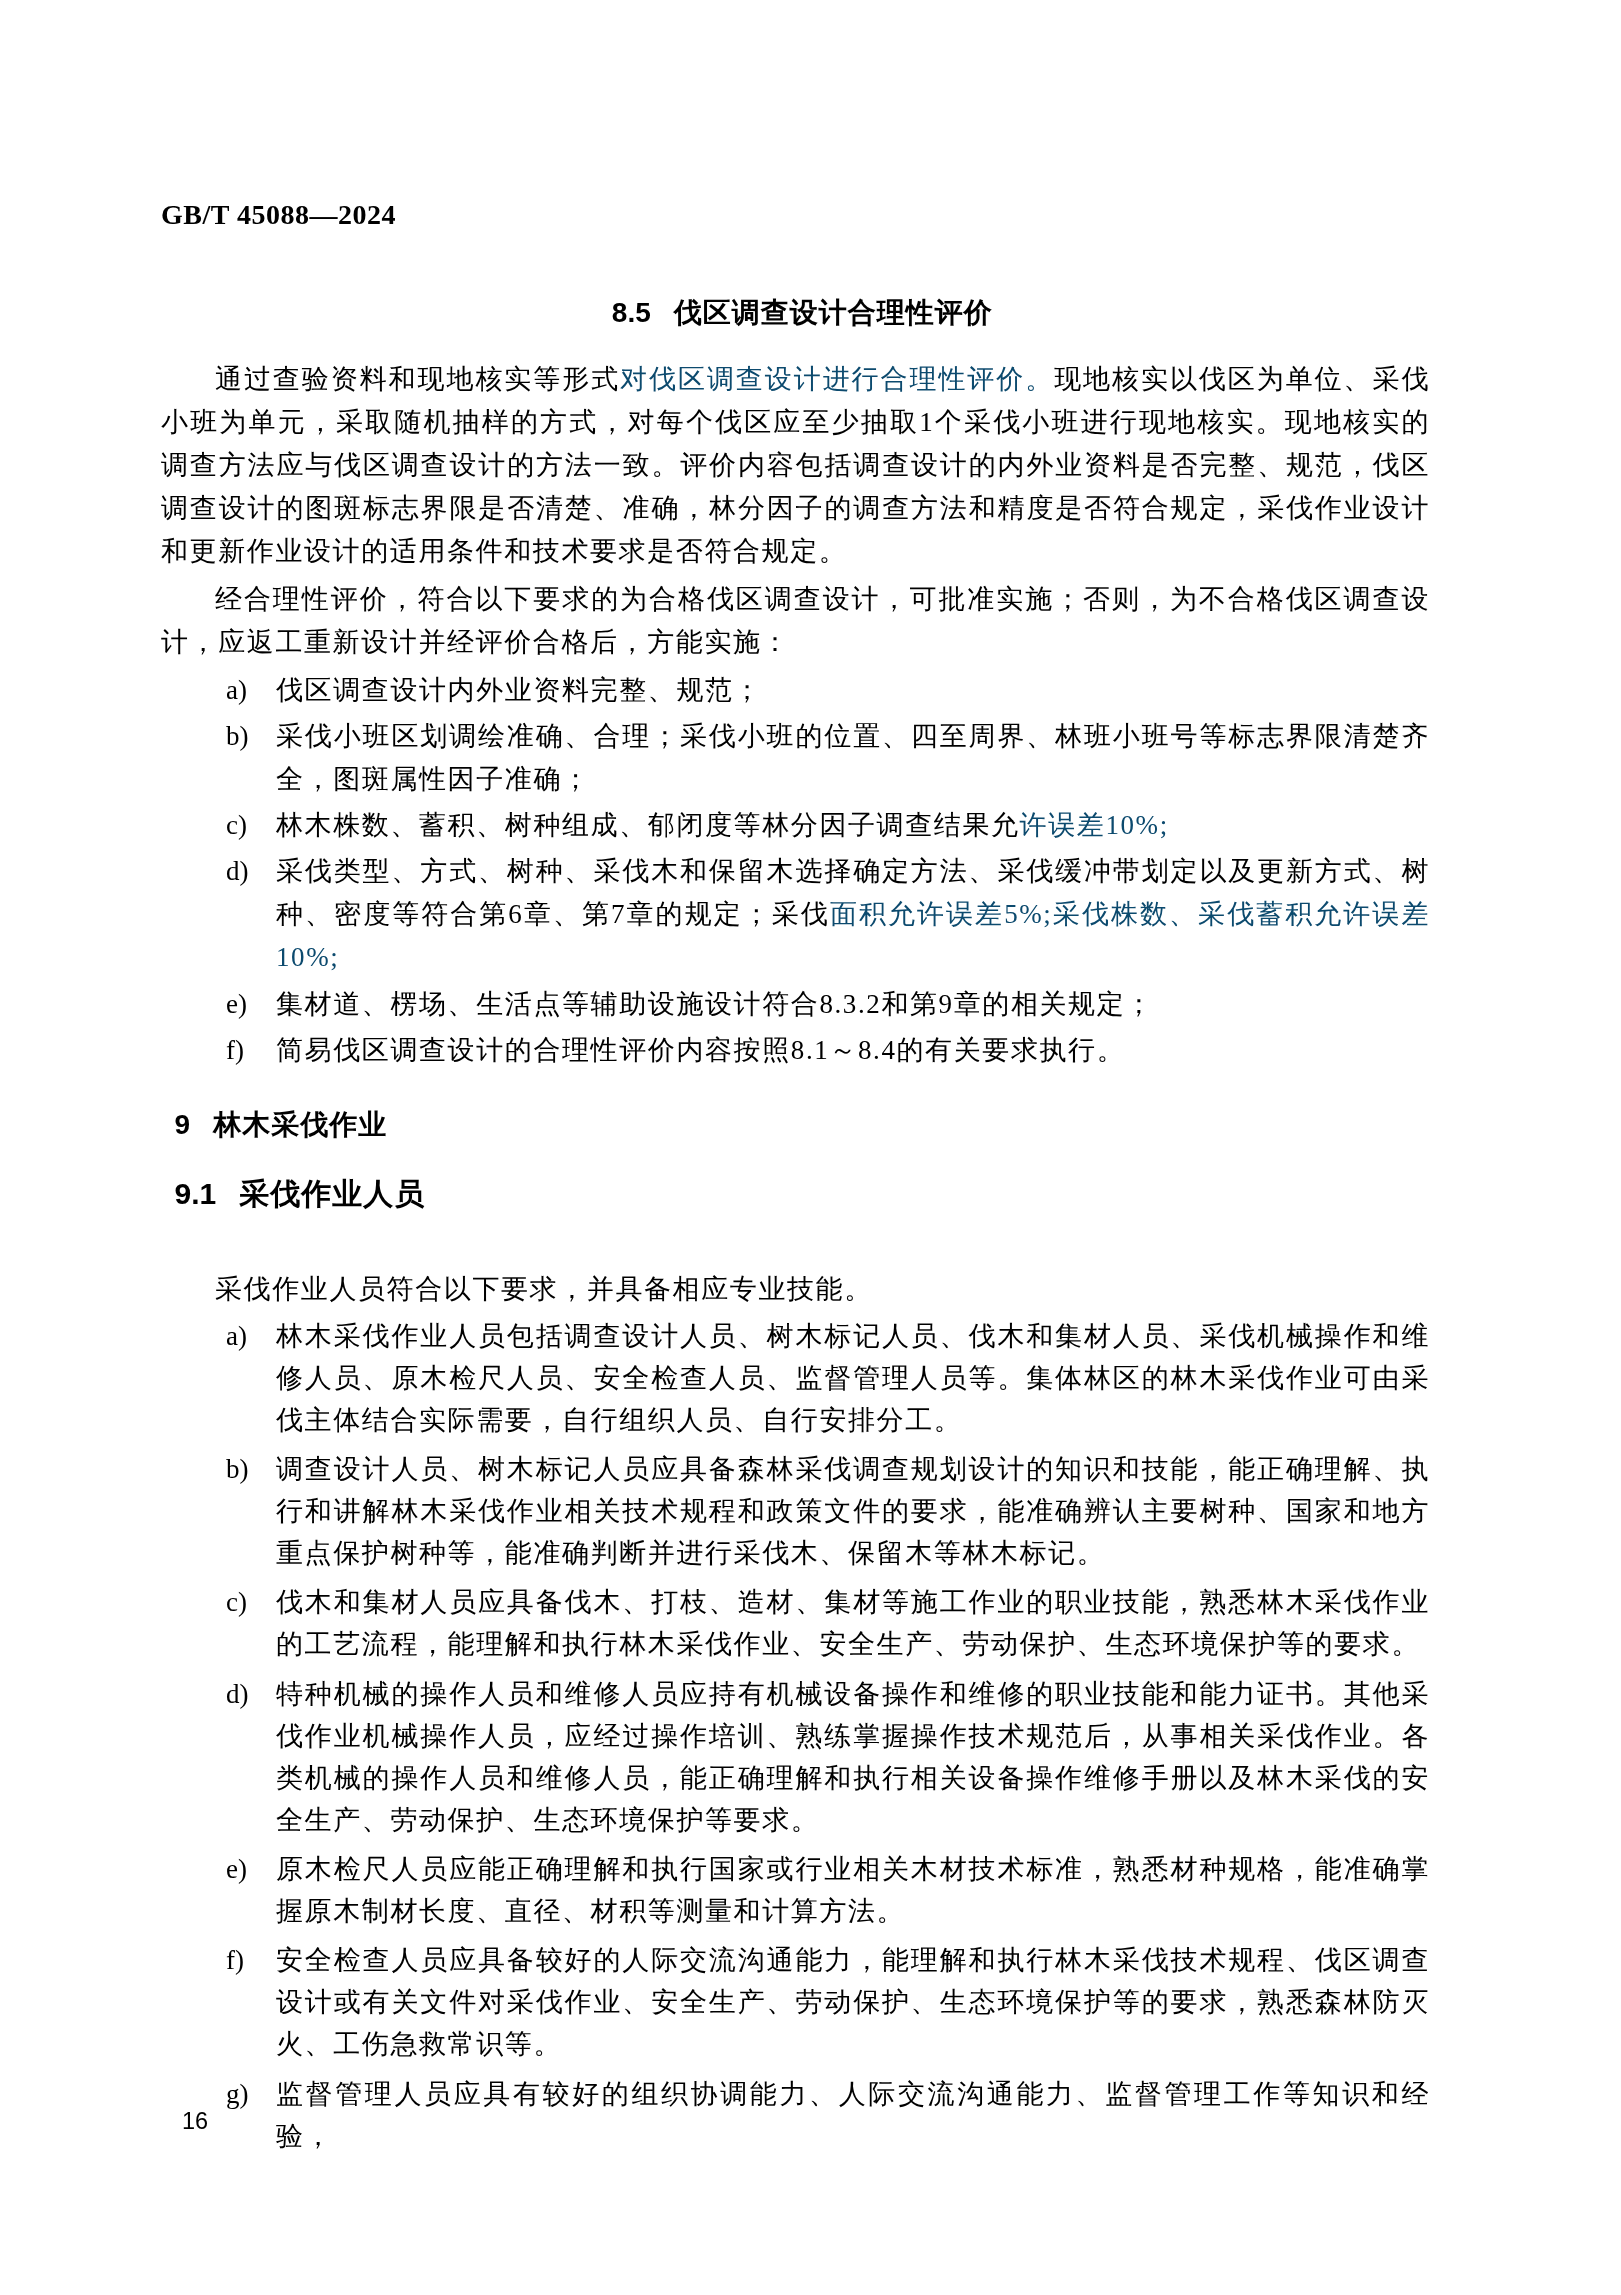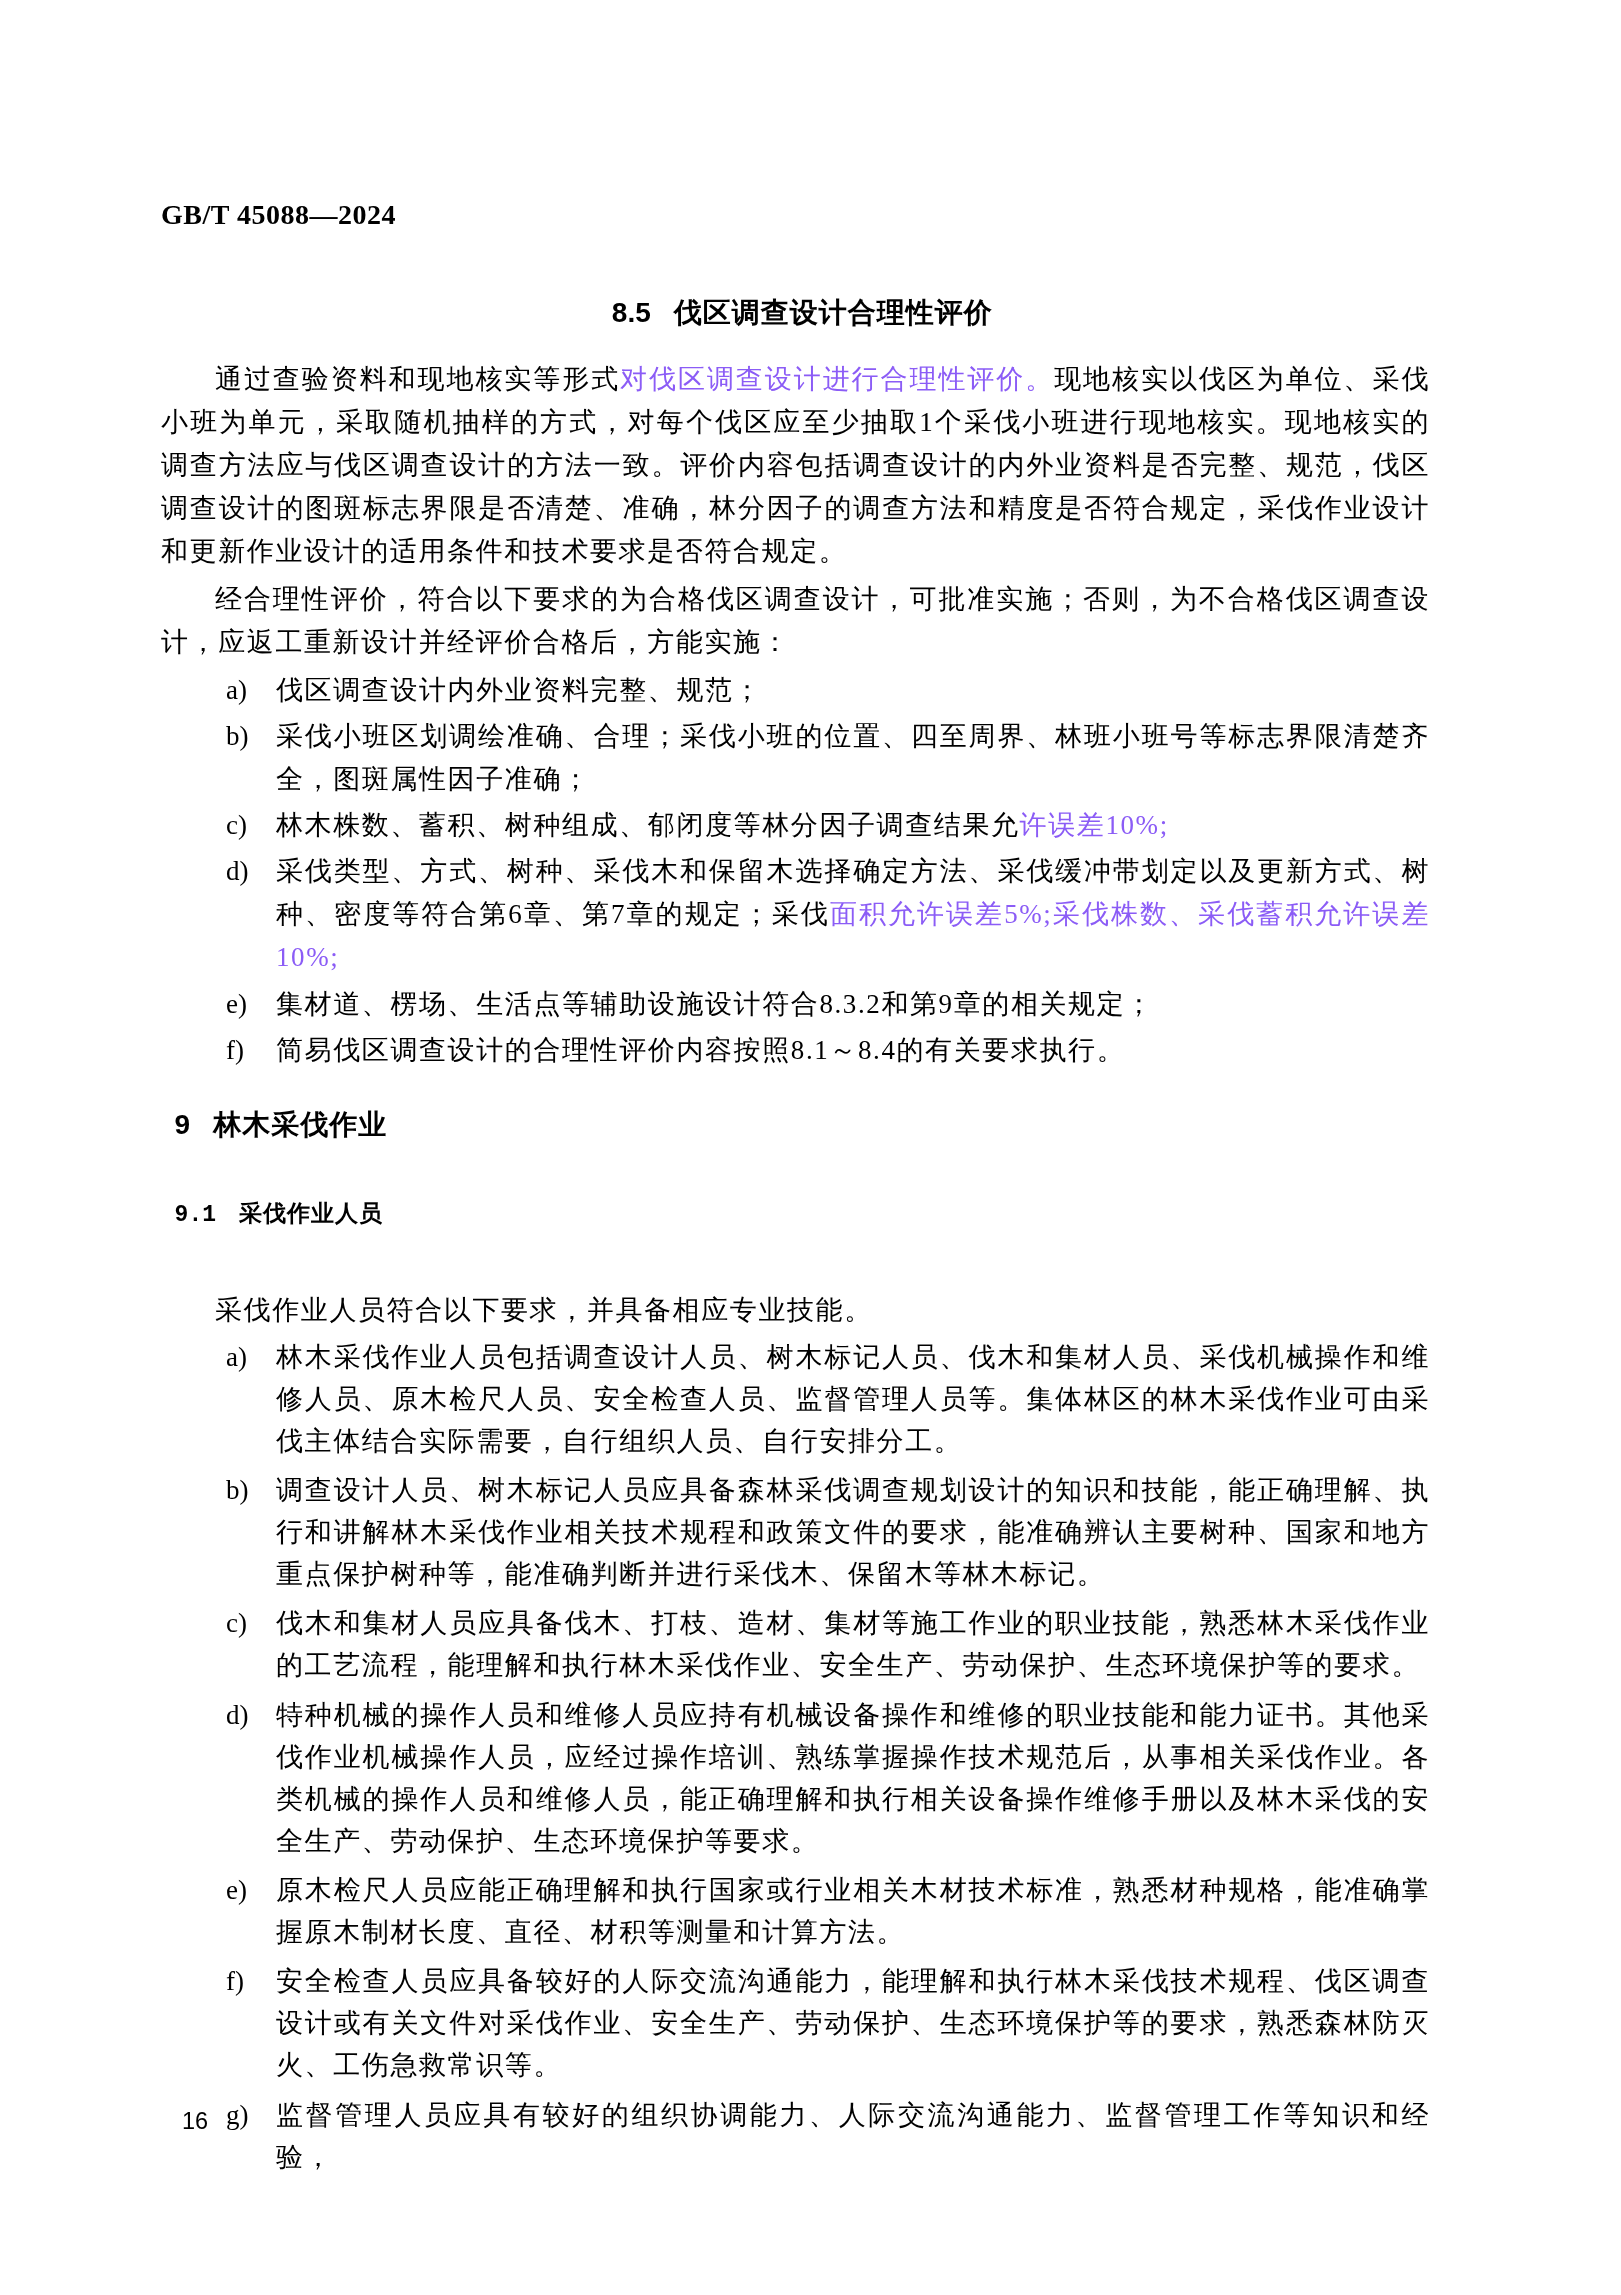--- a/index.html
+++ b/index.html
@@ -34,21 +34,21 @@
   .h-sec {
     font-family: "Liberation Sans", "DejaVu Sans", sans-serif;
     font-weight: bold;
     font-size: 28px;
     line-height: 32px;
     letter-spacing: 1px;
     margin-left: 13.6px;
   }
   .h-85  { margin-top: 67px; text-align: center; }
   .h-9   { margin-top: 37px;  }
-  .h-91  { margin-top: 58px; font-size: 23px; font-family: Liberation Mono, monospace; }
+  .h-91  { margin-top: 37px; font-size: 30px; }
   .h-sec .sec-num { display: inline-block; margin-right: 23px; letter-spacing: 0; }
   .body-text {
     font-size: 27px;
     line-height: 43px;
     letter-spacing: 1.6px;
     text-align: justify;
   }
   .para {
     text-indent: 54px;
   }
@@ -63,21 +63,21 @@
   }
   .list-85 .li { margin-bottom: 3.1px; line-height: 43px; }
   .list-91 { margin-top: 4.2px; }
   .list-91 .li { margin-bottom: 7.3px; line-height: 42px; }
   .li .lbl {
     position: absolute;
     left: 65px;
     top: 0;
     letter-spacing: 0;
   }
-  .red { color: #8b5cf6; }
+  .red { color: #0c4a6e; }
   .page-num {
     position: absolute;
     left: 182px;
     top: 2108px;
     font-size: 23.5px;
     line-height: 26px;
     letter-spacing: 0;
     font-family: Liberation Sans, sans-serif;
   }
 </style>

